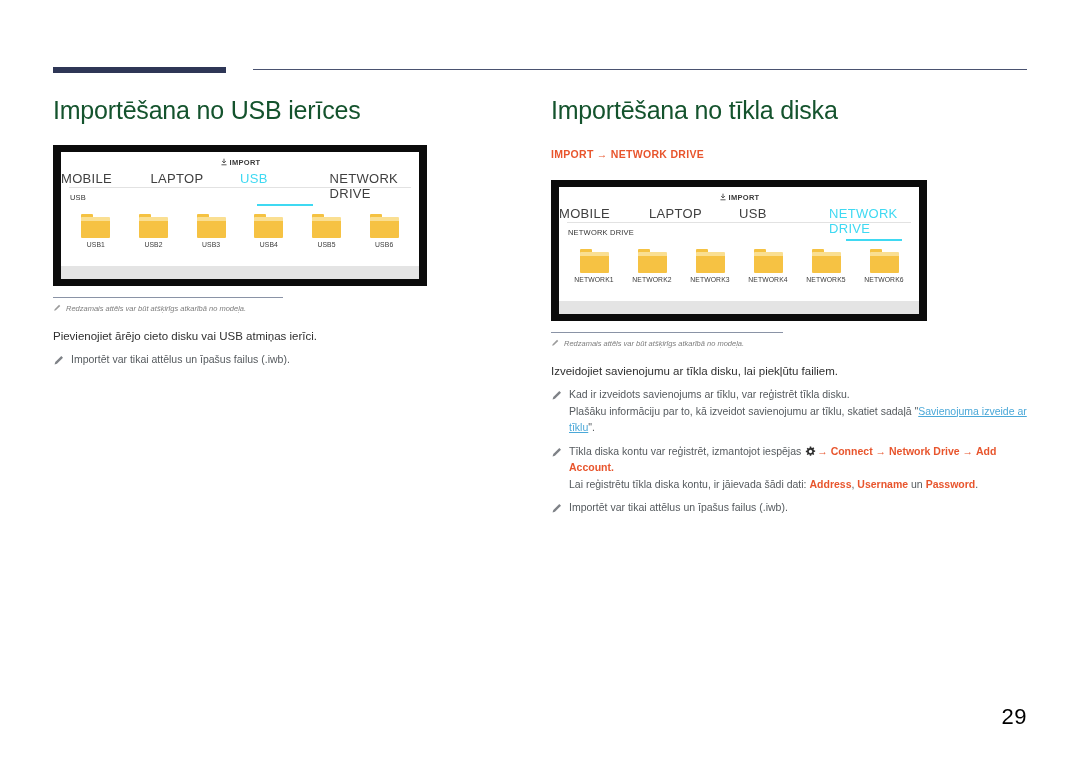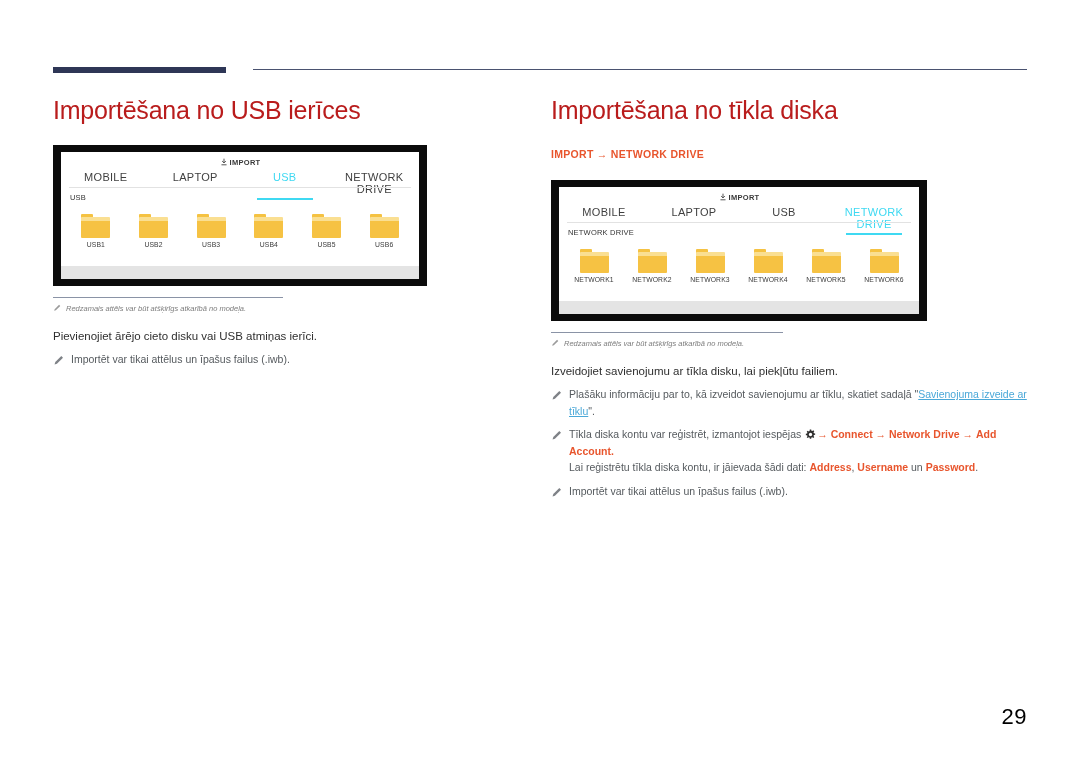--- a/index.html
+++ b/index.html
@@ -38,21 +38,21 @@
   .column {
     position: absolute;
     top: 95px;
   }
   .col-left  { left: 53px;  width: 460px; }
   .col-right { left: 551px; width: 478px; }
 
   .page-title {
     font-size: 25px;
     font-weight: normal;
-    color: #b91c1c;
+    color: #14532d;
     letter-spacing: -0.2px;
     margin: 0;
     line-height: 30px;
     white-space: nowrap;
   }
   .page-subtitle {
     margin: 0;
     padding-top: 23px;
     font-size: 10.5px;
     font-weight: bold;
@@ -99,22 +99,22 @@
   }
 
   .tabstrip {
     position: absolute;
     left: 0; right: 0;
     top: 19px;
     display: flex;
   }
   .tab {
     flex: 1;
-    text-align: center;
-    font-size: 11px;
+    text-align: left;
+    font-size: 13px;
     color: #3f3f3f;
     letter-spacing: 0.3px;
     padding-bottom: 5px;
     position: relative;
   }
   .tab.active { color: #3fd9f2; }
   .tab-underline {
     position: absolute;
     left: 50%;
     transform: translateX(-50%);
@@ -496,20 +496,21 @@
 
   <div class="lede">Izveidojiet savienojumu ar tīkla disku, lai piekļūtu failiem.</div>
 
   <div class="bullet">
     <span class="pencil">
       <svg viewBox="0 0 12 12" width="11" height="11">
         <path d="M9.1 1.1 L10.9 2.9 L4.3 9.5 L1.7 10.3 L2.5 7.7 Z" fill="#7e8287"></path>
       </svg>
     </span>
     <span class="bullet-body">
+      <span class="bullet-line">Kad ir izveidots savienojums ar tīklu, var reģistrēt tīkla disku.</span>
       <span class="bullet-line indent-cont"><span>Plašāku informāciju par to, kā izveidot savienojumu ar tīklu, skatiet sadaļā "</span><span class="lnk">Savienojuma izveide ar tīklu</span><span>".</span></span>
     </span>
   </div>
 
   <div class="bullet">
     <span class="pencil">
       <svg viewBox="0 0 12 12" width="11" height="11">
         <path d="M9.1 1.1 L10.9 2.9 L4.3 9.5 L1.7 10.3 L2.5 7.7 Z" fill="#7e8287"></path>
       </svg>
     </span>

